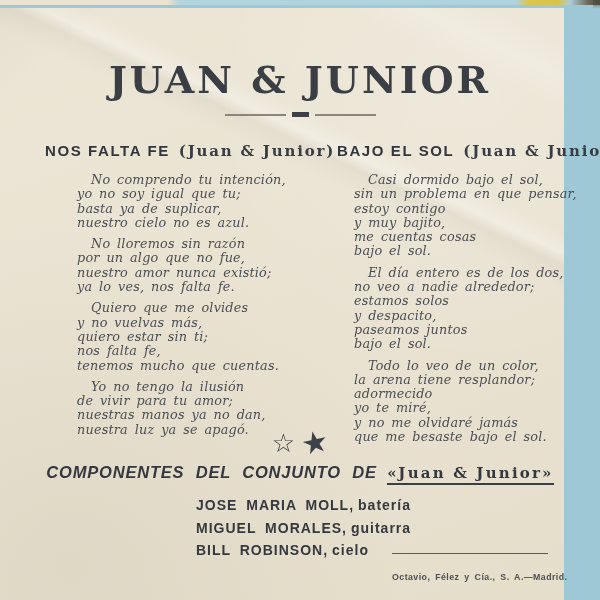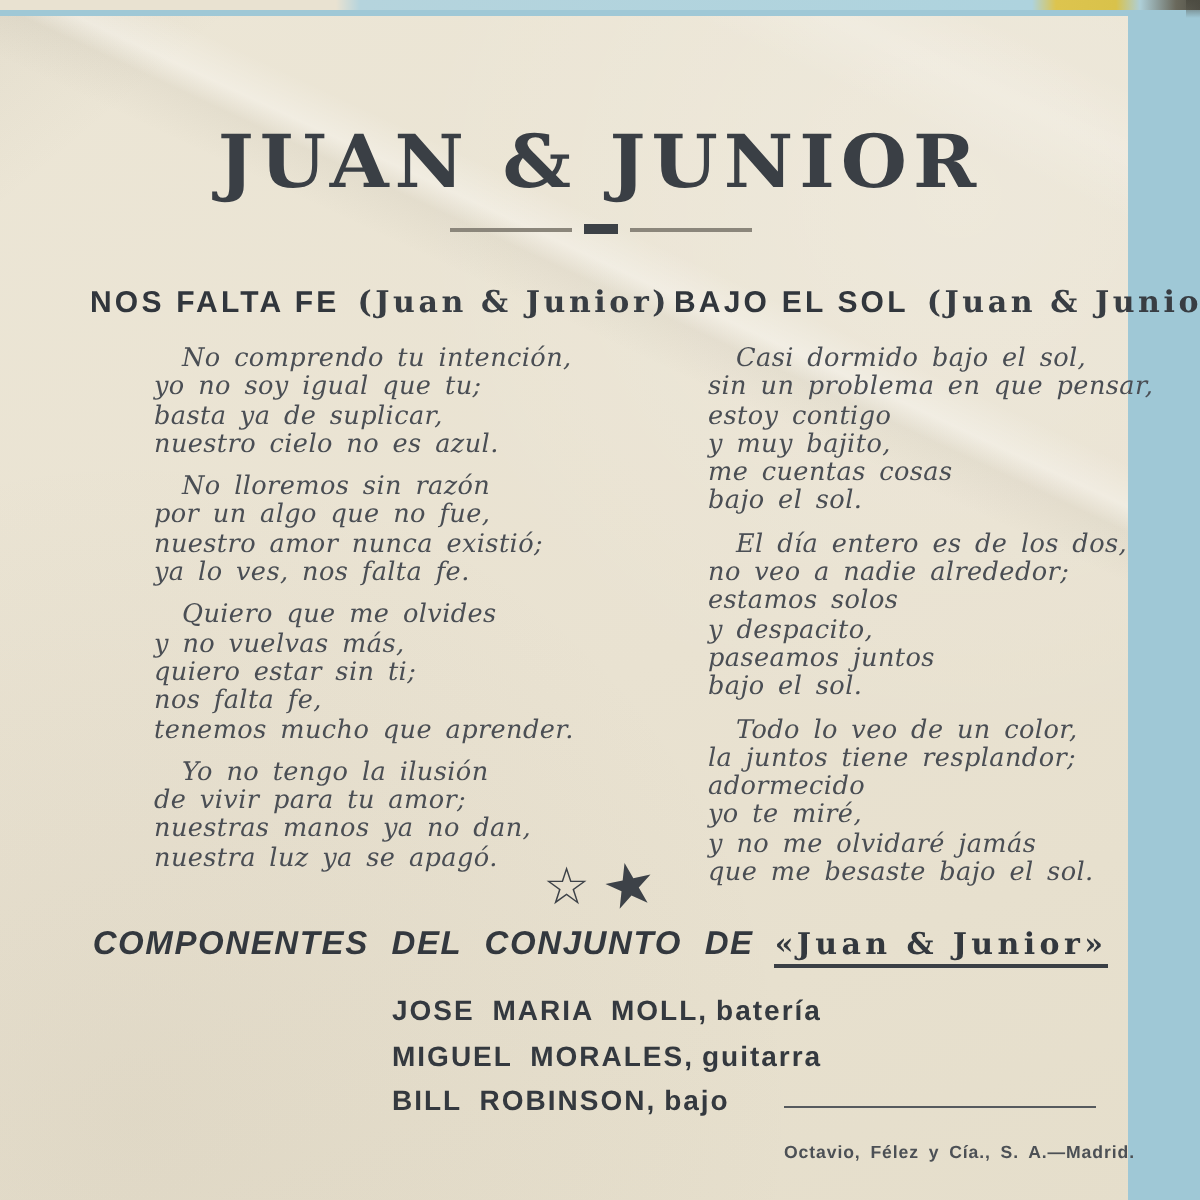--- a/index.html
+++ b/index.html
@@ -169,21 +169,21 @@
             <span class="line first">No lloremos sin razón</span>
             <span class="line">por un algo que no fue,</span>
             <span class="line">nuestro amor nunca existió;</span>
             <span class="line">ya lo ves, nos falta fe.</span>
           </p>
           <p class="stanza">
             <span class="line first">Quiero que me olvides</span>
             <span class="line">y no vuelvas más,</span>
             <span class="line">quiero estar sin ti;</span>
             <span class="line">nos falta fe,</span>
-            <span class="line">tenemos mucho que aprender.</span>
+            <span class="line">tenemos mucho que cuentas.</span>
           </p>
           <p class="stanza">
             <span class="line first">Yo no tengo la ilusión</span>
             <span class="line">de vivir para tu amor;</span>
             <span class="line">nuestras manos ya no dan,</span>
             <span class="line">nuestra luz ya se apagó.</span>
           </p>
         </div>
     </div>
 
@@ -204,21 +204,21 @@
           <p class="stanza">
             <span class="line first">El día entero es de los dos,</span>
             <span class="line">no veo a nadie alrededor;</span>
             <span class="line">estamos solos</span>
             <span class="line">y despacito,</span>
             <span class="line">paseamos juntos</span>
             <span class="line">bajo el sol.</span>
           </p>
           <p class="stanza">
             <span class="line first">Todo lo veo de un color,</span>
-            <span class="line">la juntos tiene resplandor;</span>
+            <span class="line">la arena tiene resplandor;</span>
             <span class="line">adormecido</span>
             <span class="line">yo te miré,</span>
             <span class="line">y no me olvidaré jamás</span>
             <span class="line">que me besaste bajo el sol.</span>
           </p>
         </div>
     </div>
 
     <div class="stars">
       <span class="star-outline">☆</span>
@@ -226,20 +226,20 @@
     </div>
 
     <div class="components">
       <span class="comp-plain">COMPONENTES DEL CONJUNTO DE</span>
       <span class="comp-band">«Juan &amp; Junior»</span>
     </div>
 
     <div class="credits">
         <div class="member"><span class="m-name">JOSE MARIA MOLL,</span><span class="m-inst">batería</span></div>
         <div class="member"><span class="m-name">MIGUEL MORALES,</span><span class="m-inst">guitarra</span></div>
-        <div class="member"><span class="m-name">BILL ROBINSON,</span><span class="m-inst">bajo</span></div>
+        <div class="member"><span class="m-name">BILL ROBINSON,</span><span class="m-inst">cielo</span></div>
       </div>
 
     <div class="printer">
       <span>Octavio, Félez y Cía., S. A.—Madrid.</span>
     </div>
   </div>
 </div>
 
 </body></html>

